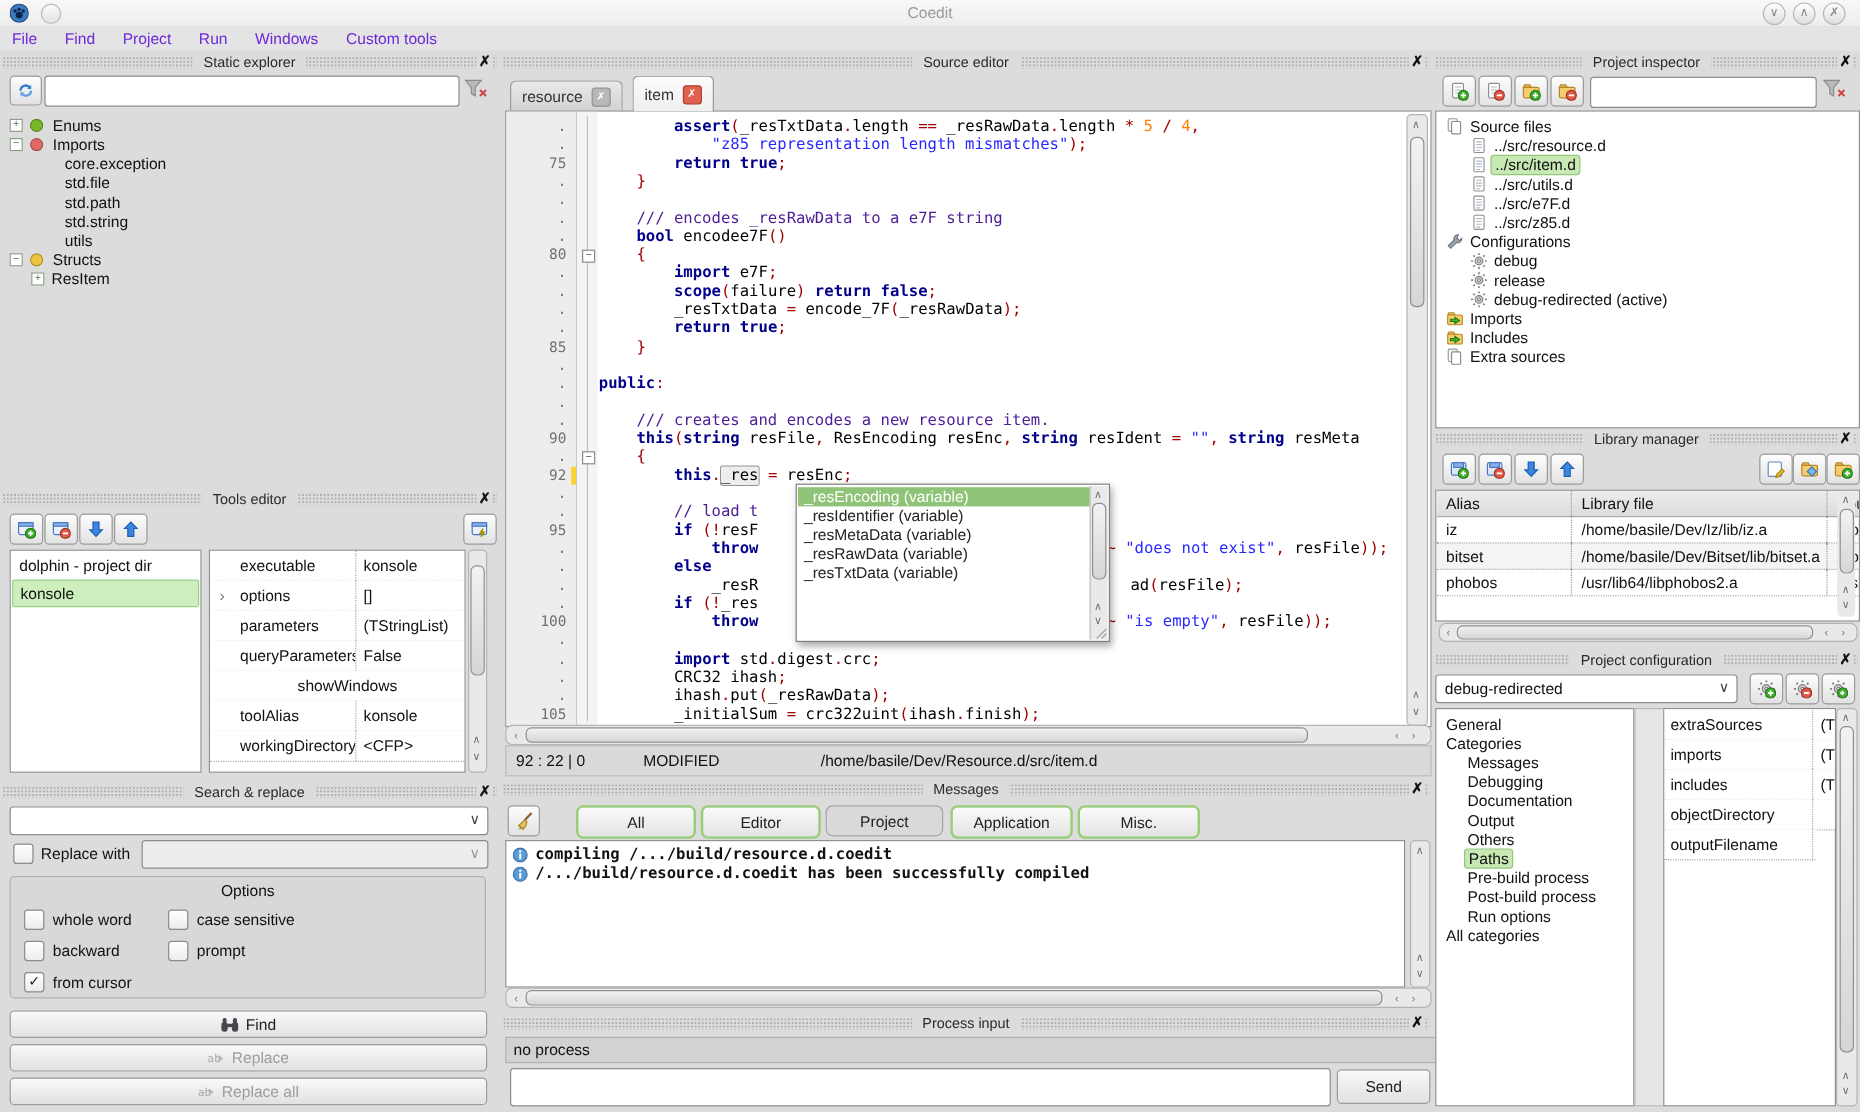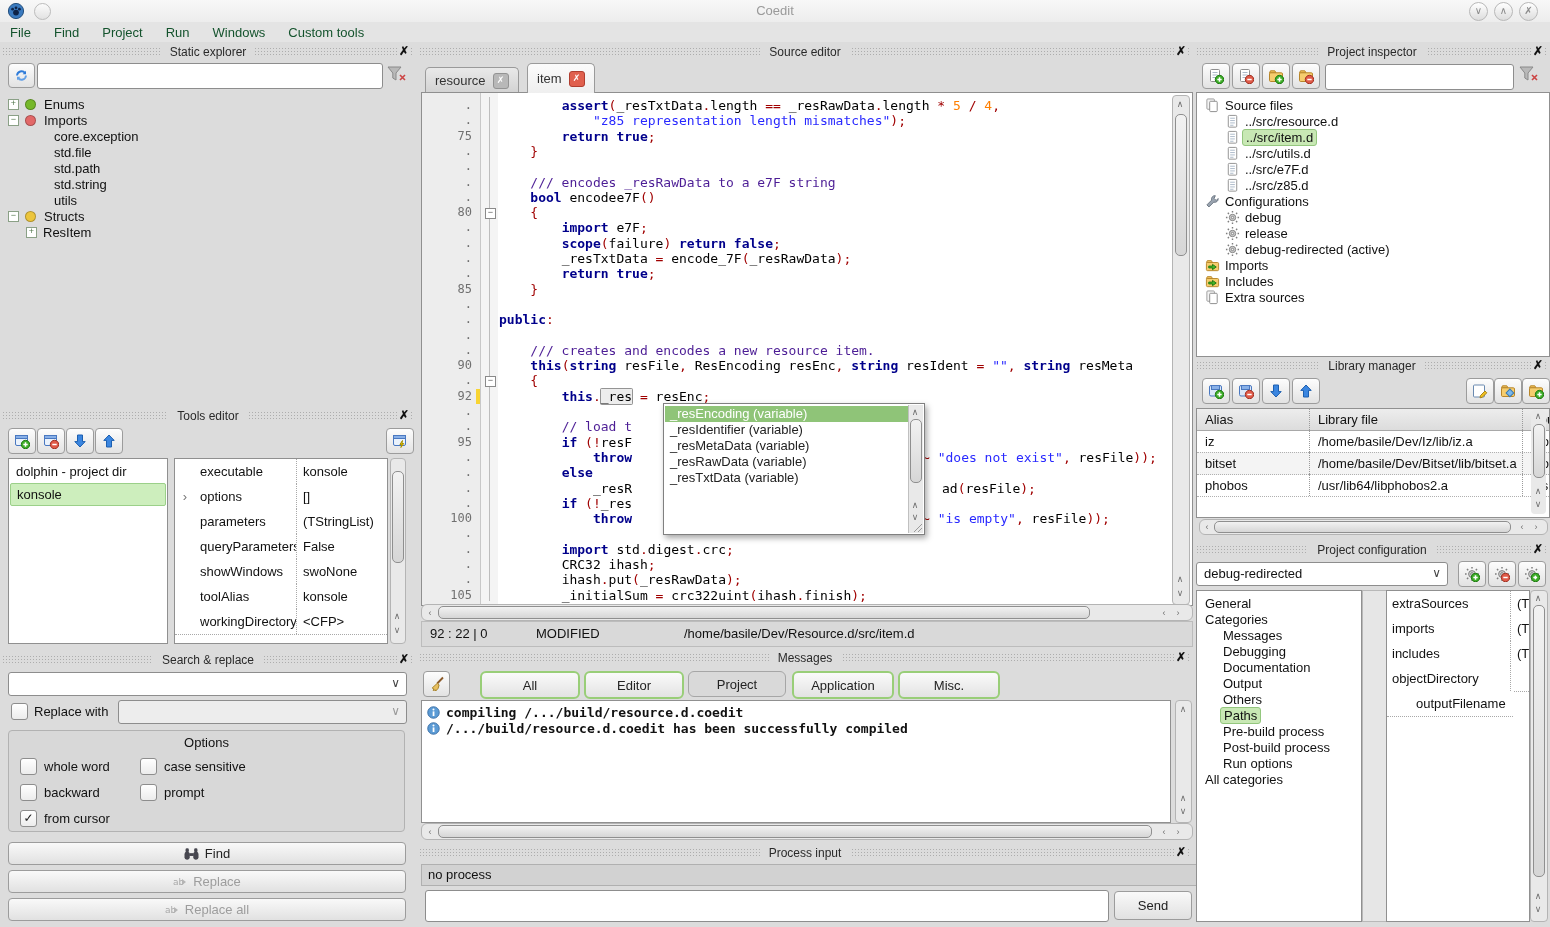--- a/index.html
+++ b/index.html
@@ -9,21 +9,21 @@
   .titlebar{position:absolute;left:0;top:0;width:1550px;height:22px;
             background:linear-gradient(#f8f8f8,#ededed);border-bottom:1px solid #d6d6d6;}
   .apptitle{position:absolute;left:0;right:0;top:3px;text-align:center;color:#9a9a9a;font-size:13px;}
   .winbtn{position:absolute;top:2px;width:17px;height:17px;border-radius:50%;
           background:linear-gradient(#ffffff,#dddddd);border:1px solid #b8b8b8;color:#8a8a8a;
           font-size:10px;line-height:15px;text-align:center;}
   .circlebtn{position:absolute;top:3px;left:34px;width:15px;height:15px;border-radius:50%;
           background:linear-gradient(#fbfbfb,#e2e2e2);border:1px solid #bbb;}
   .menubar{position:absolute;left:0;top:22px;width:1550px;height:20px;display:flex;gap:23px;
            padding-left:10px;align-items:center;background:#e4e4e4;}
-  .menuitem{color:#14532d;}
+  .menuitem{color:#6d28d9;}
   
   .phead{position:absolute;height:16px;font-size:12px;text-align:center;}
   .phead .dots{position:absolute;left:0;right:0;top:3px;bottom:3px;
       background-image:radial-gradient(#adadad 0.8px,transparent 0.9px);background-size:3px 3px;}
   .plabel{position:relative;display:inline-block;background:#dcdcdc;padding:0 9px;color:#2a2a2a;line-height:16px;}
   .pclose{position:absolute;right:3px;top:0;width:14px;line-height:15px;background:#dcdcdc;
           font-weight:bold;color:#111;font-size:12px;}
   
   .tbtn{position:absolute;width:26px;height:24px;border:1px solid #9c9c9c;border-radius:4px;
         background:linear-gradient(#fdfdfd,#e2e2e2);display:flex;align-items:center;justify-content:center;}
@@ -182,21 +182,21 @@
       <div class="pgrow" style="left: 0px; right: 0px; top: 50px; height: 25px;">
         <div style="width: 20px; height: 100%; flex: 0 0 auto; color: rgb(119, 119, 119); display: flex; align-items: center; justify-content: center;"></div>
         <div class="pglabel" style="width: 96px; flex: 0 0 auto;">parameters</div>
         <div class="pgvalue" style="flex: 1 1 0%;">(TStringList)</div>
       </div>
       <div class="pgrow" style="left: 0px; right: 0px; top: 75px; height: 25px;">
         <div style="width: 20px; height: 100%; flex: 0 0 auto; color: rgb(119, 119, 119); display: flex; align-items: center; justify-content: center;"></div>
         <div class="pglabel" style="width: 96px; flex: 0 0 auto;">queryParameters</div>
         <div class="pgvalue" style="flex: 1 1 0%;">False</div>
       </div>
-      <div class="pgrow" style="left: 0px; right: 0px; top: 100px; height: 25px;">
+      <div class="pgrow" style="left: 0px; right: 0px; top: 100px; height: 25px; gap: 48px;">
         <div style="width: 20px; height: 100%; flex: 0 0 auto; color: rgb(119, 119, 119); display: flex; align-items: center; justify-content: center;"></div>
         <div class="pglabel" style="width: 96px; flex: 0 0 auto;">showWindows</div>
         <div class="pgvalue" style="flex: 1 1 0%;">swoNone</div>
       </div>
       <div class="pgrow" style="left: 0px; right: 0px; top: 125px; height: 25px;">
         <div style="width: 20px; height: 100%; flex: 0 0 auto; color: rgb(119, 119, 119); display: flex; align-items: center; justify-content: center;"></div>
         <div class="pglabel" style="width: 96px; flex: 0 0 auto;">toolAlias</div>
         <div class="pgvalue" style="flex: 1 1 0%;">konsole</div>
       </div>
       <div class="pgrow" style="left: 0px; right: 0px; top: 150px; height: 25px;">
@@ -667,21 +667,21 @@
         <div class="pgvalue" style="flex: 1 1 0%;">(TStringList)</div>
       </div>
       <div class="pgrow" style="left: 0px; right: 0px; top: 50px; height: 25px;">
         <div class="pglabel" style="width: 118px; flex: 0 0 auto;">includes</div>
         <div class="pgvalue" style="flex: 1 1 0%;">(TStringList)</div>
       </div>
       <div class="pgrow" style="left: 0px; right: 0px; top: 75px; height: 25px;">
         <div class="pglabel" style="width: 118px; flex: 0 0 auto;">objectDirectory</div>
         <div class="pgvalue" style="flex: 1 1 0%;"></div>
       </div>
-      <div class="pgrow" style="left: 0px; right: 16px; top: 100px; height: 25px; padding-left: 24px;">
+      <div class="pgrow" style="left: 0px; right: 16px; top: 100px; height: 25px;">
         <div class="pglabel" style="width: 118px; flex: 0 0 auto;">outputFilename</div>
         <div class="pgvalue" style="flex: 1 1 0%;">&lt;C</div>
       </div>
     </div>
   <div class="sbtrack" style="left:1530px;top:590px;width:16px;height:330px;">
     <div class="sbarr" style="top:2px;left:1px;">∧</div>
     <div class="sbthumb" style="left:2px;top:14px;width:10px;height:270px;"></div>
     <div class="sbarr" style="top:300px;left:1px;">∧</div>
       <div class="sbarr" style="top:313px;left:1px;">∨</div>
   </div>

